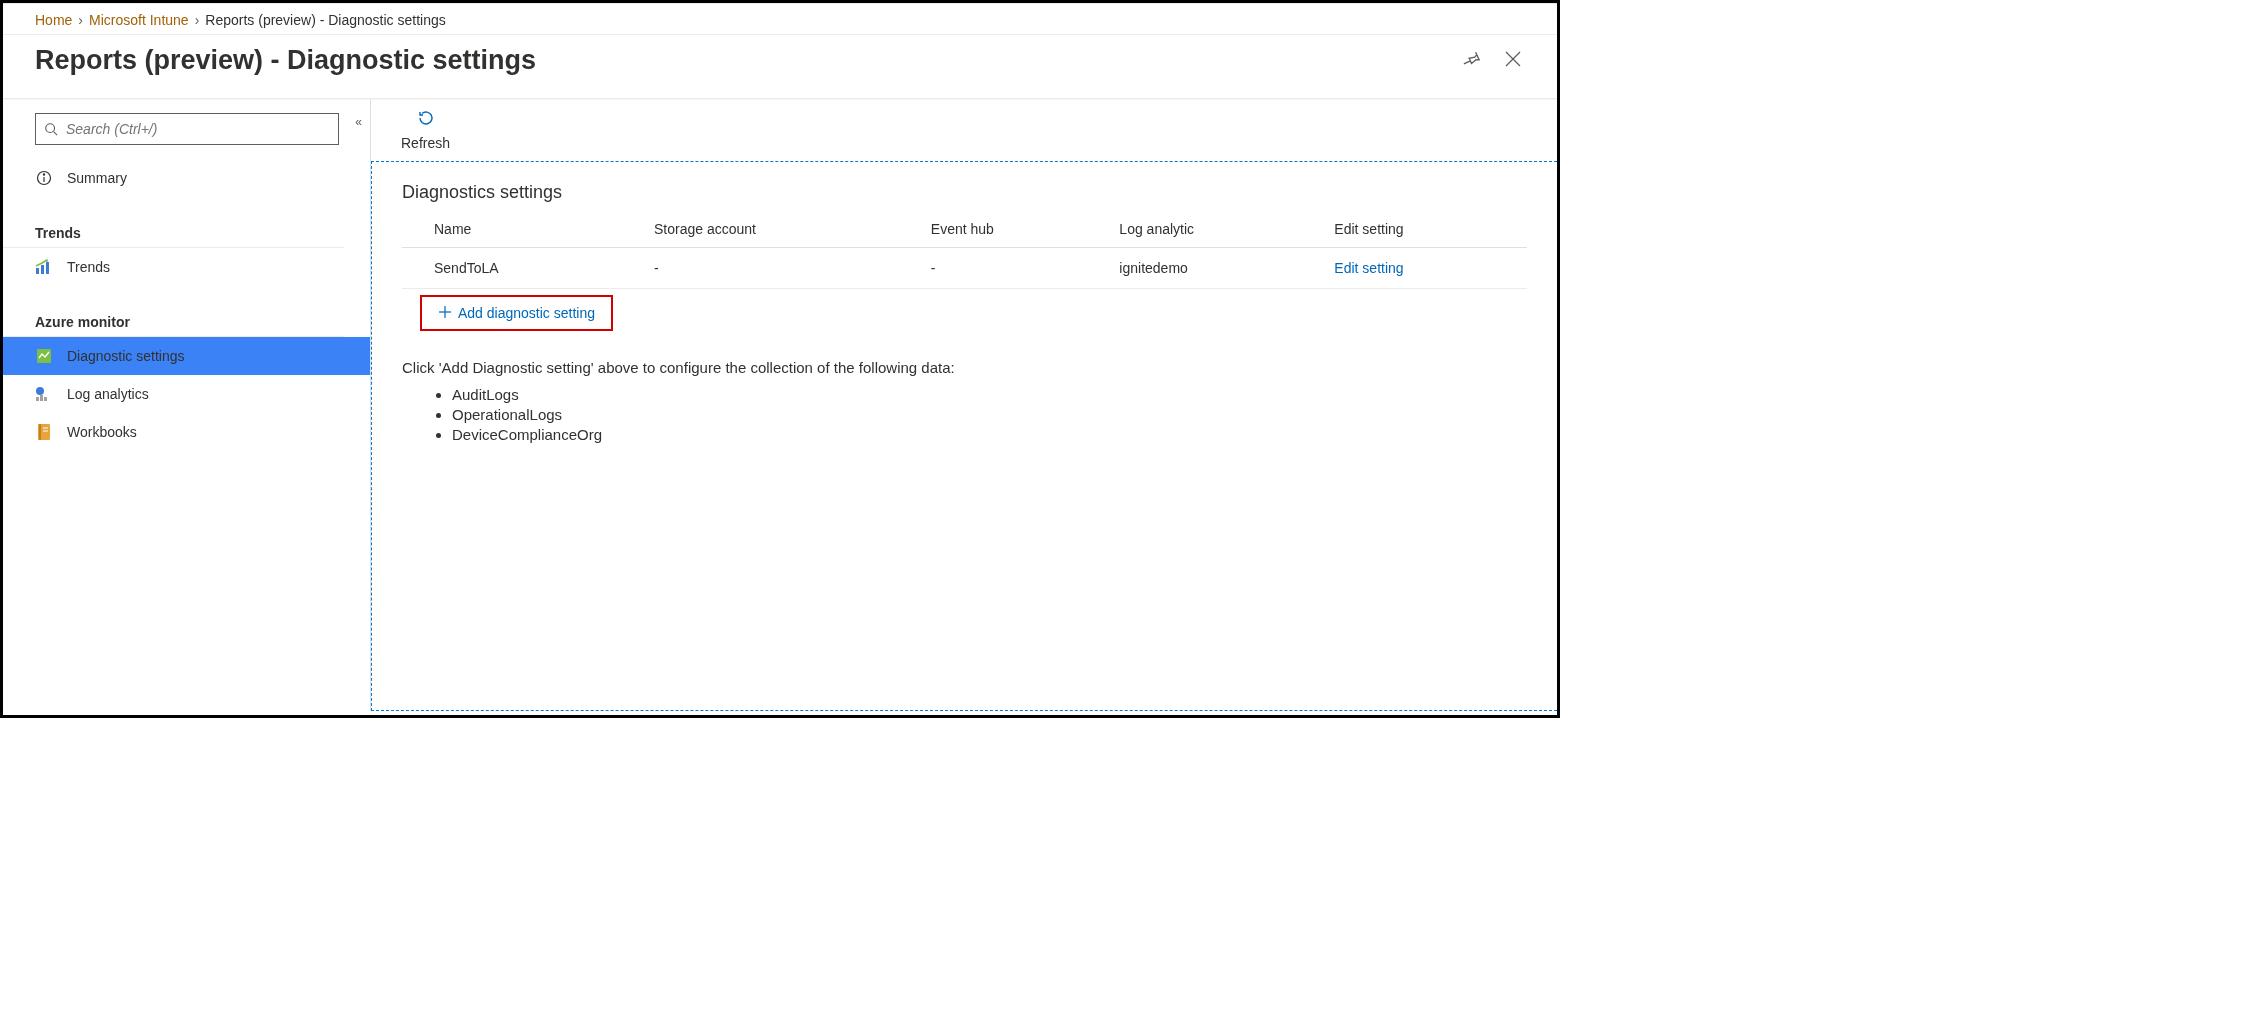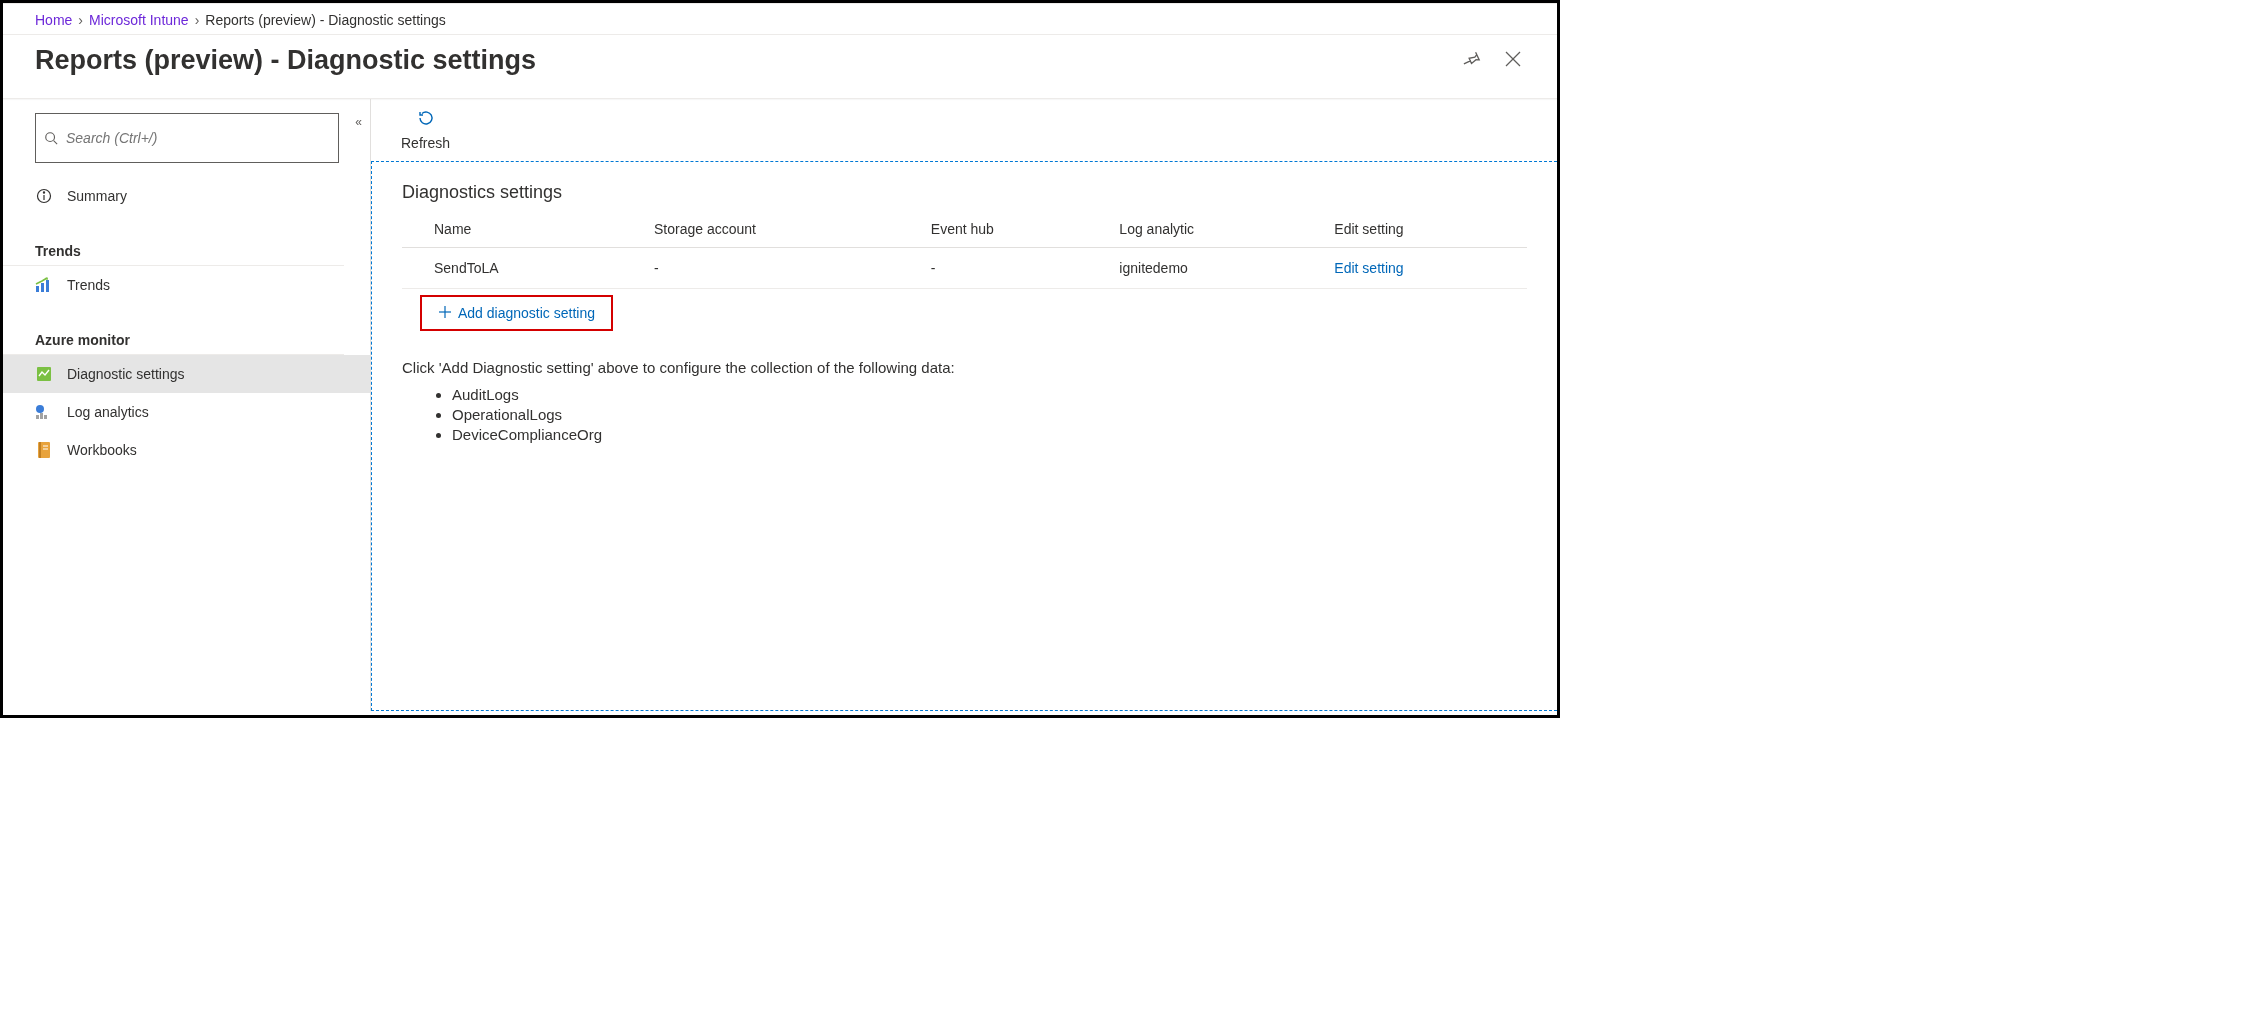--- a/index.html
+++ b/index.html
@@ -7,21 +7,21 @@
     font-family: "Segoe UI", Arial, sans-serif;
     font-size: 14px;
     color: #323130;
     background: #fff;
     border: 3px solid #000;
     width: 1560px;
     height: 718px;
     position: relative;
     overflow: hidden;
   }
-  .link { color: #6d28d9; cursor: pointer; }
+  .link { color: #a16207; cursor: pointer; }
 
   
   .breadcrumb {
     display: flex;
     align-items: center;
     gap: 6px;
     padding: 8px 32px 6px 32px;
     font-size: 14px;
     border-bottom: 1px solid #edebe9;
     border-top: 1px solid #edebe9;
@@ -74,21 +74,21 @@
     right: 8px; top: 2px;
     cursor: pointer;
     color: #605e5c;
     font-size: 12px;
   }
   .search-box {
     display: flex; align-items: center;
     border: 1px solid #605e5c;
     padding: 4px 8px;
     width: 304px;
-    height: 50px;
+    height: 32px;
   }
   .search-box svg { flex: 0 0 auto; }
   .search-box input {
     border: none; outline: none;
     margin-left: 8px;
     font-style: italic;
     color: #605e5c;
     width: 100%;
     font-size: 14px;
   }
@@ -101,21 +101,21 @@
     border-bottom: 1px solid #edebe9;
     margin-right: 26px;
   }
   .nav-item {
     display: flex; align-items: center;
     padding: 10px 32px;
     gap: 14px;
     cursor: pointer;
     font-size: 14px;
   }
-  .nav-item.active { background: #e5e5e5; text-align: center; }
+  .nav-item.active { background: #3b82f6; text-align: center; }
   .nav-item .nav-icon {
     width: 18px; height: 18px;
     flex: 0 0 18px;
     display: flex; align-items: center; justify-content: center;
   }
   .summary-item { margin-top: 14px; }
 
   
   .main {
     flex: 1;

